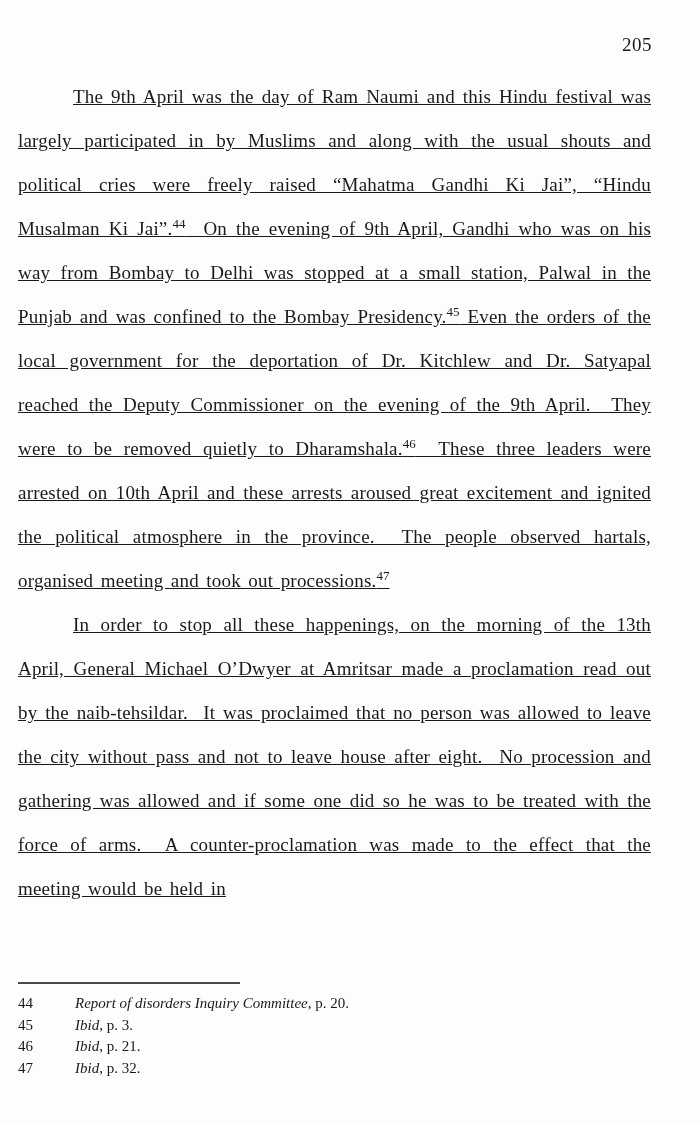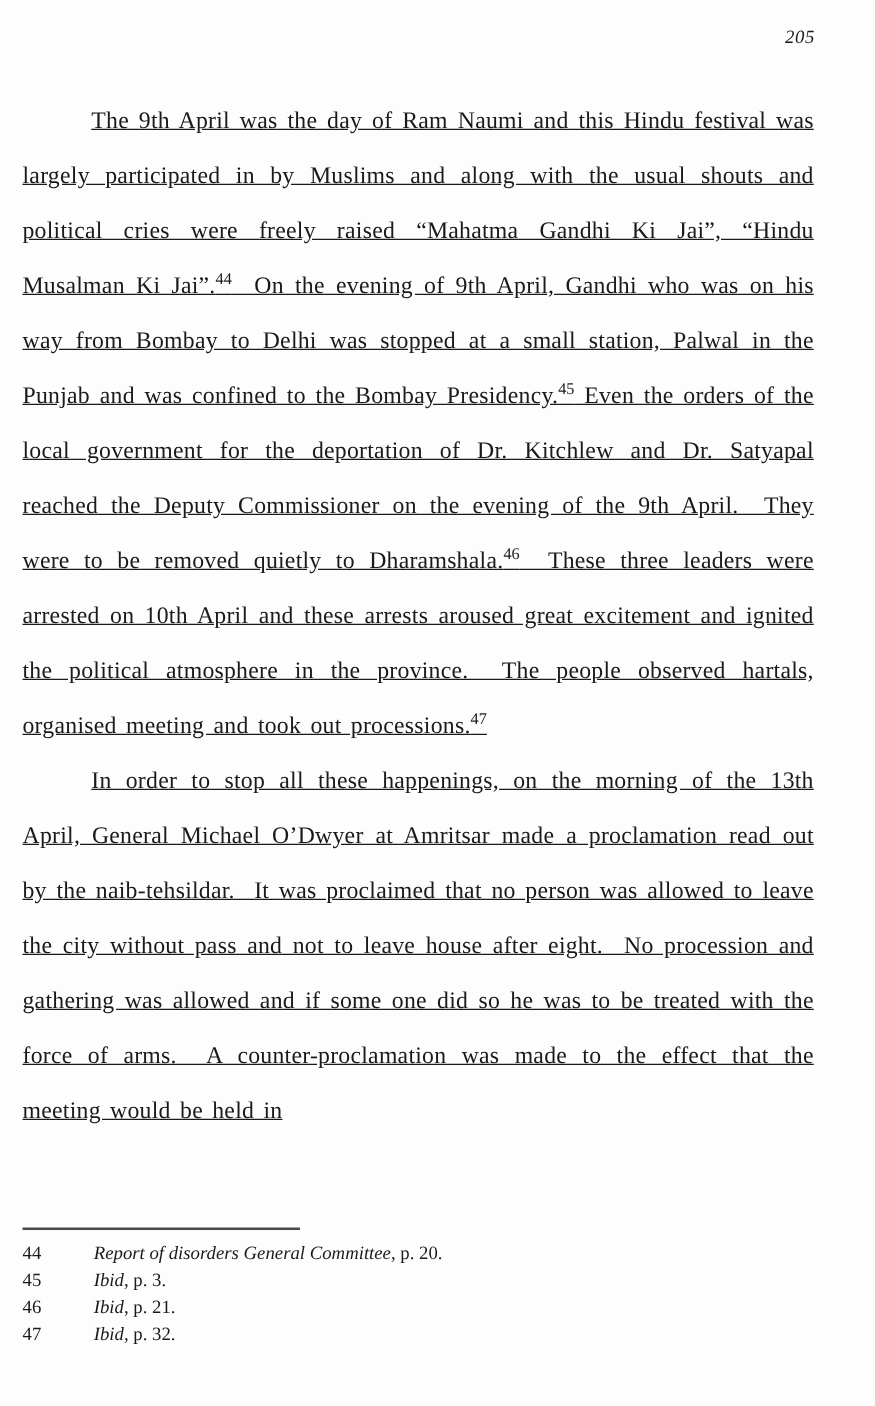--- a/index.html
+++ b/index.html
@@ -11,25 +11,24 @@
     position: relative;
     width: 700px;
     height: 1125px;
     background: #fdfdfd;
     color: #1a1a1a;
     font-family: "Liberation Serif", "DejaVu Serif", serif;
     overflow: hidden;
   }
   .page-number {
     position: absolute;
-    top: 22px;
+    top: 34px;
     right: 48px;
-    font-size: 15px;
+    font-size: 19px;
     letter-spacing: 0.5px;
-    font-style: italic;
   }
   .body-text {
     position: absolute;
     top: 75px;
     left: 18px;
     right: 49px;
     font-size: 19px;
     line-height: 44px;
     text-align: justify;
     word-spacing: 2.5px;
@@ -79,21 +78,21 @@
   <div class="body-text">
       <p class="para"><span>The 9th April was the day of Ram Naumi and this Hindu festival was largely participated in by Muslims and along with the usual shouts and political cries were freely raised “Mahatma Gandhi Ki Jai”, “Hindu Musalman Ki Jai”.</span><sup>44</sup><span>&nbsp; On the evening of 9th April, Gandhi who was on his way from Bombay to Delhi was stopped at a small station, Palwal in the Punjab and was confined to the Bombay Presidency.</span><sup>45</sup><span> Even the orders of the local government for the deportation of Dr. Kitchlew and Dr. Satyapal reached the Deputy Commissioner on the evening of the 9th April.&nbsp; They were to be removed quietly to Dharamshala.</span><sup>46</sup><span>&nbsp; These three leaders were arrested on 10th April and these arrests aroused great excitement and ignited the political atmosphere in the province.&nbsp; The people observed hartals, organised meeting and took out processions.</span><sup>47</sup></p>
       <p class="para"><span>In order to stop all these happenings, on the morning of the 13th April, General Michael O’Dwyer at Amritsar made a proclamation read out by the naib-tehsildar.&nbsp; It was proclaimed that no person was allowed to leave the city without pass and not to leave house after eight.&nbsp; No procession and gathering was allowed and if some one did so he was to be treated with the force of arms.&nbsp; A counter-proclamation was made to the effect that the meeting would be held in</span></p>
     </div>
 
   <div class="footnotes">
     <div class="fn-rule"></div>
     <div>
         <div class="fn-row">
           <span class="fn-num">44</span>
-          <span class="fn-text"><i>Report of disorders General Committee</i>, p. 20.</span>
+          <span class="fn-text"><i>Report of disorders Inquiry Committee</i>, p. 20.</span>
         </div>
         <div class="fn-row">
           <span class="fn-num">45</span>
           <span class="fn-text"><i>Ibid</i>, p. 3.</span>
         </div>
         <div class="fn-row">
           <span class="fn-num">46</span>
           <span class="fn-text"><i>Ibid</i>, p. 21.</span>
         </div>
         <div class="fn-row">

